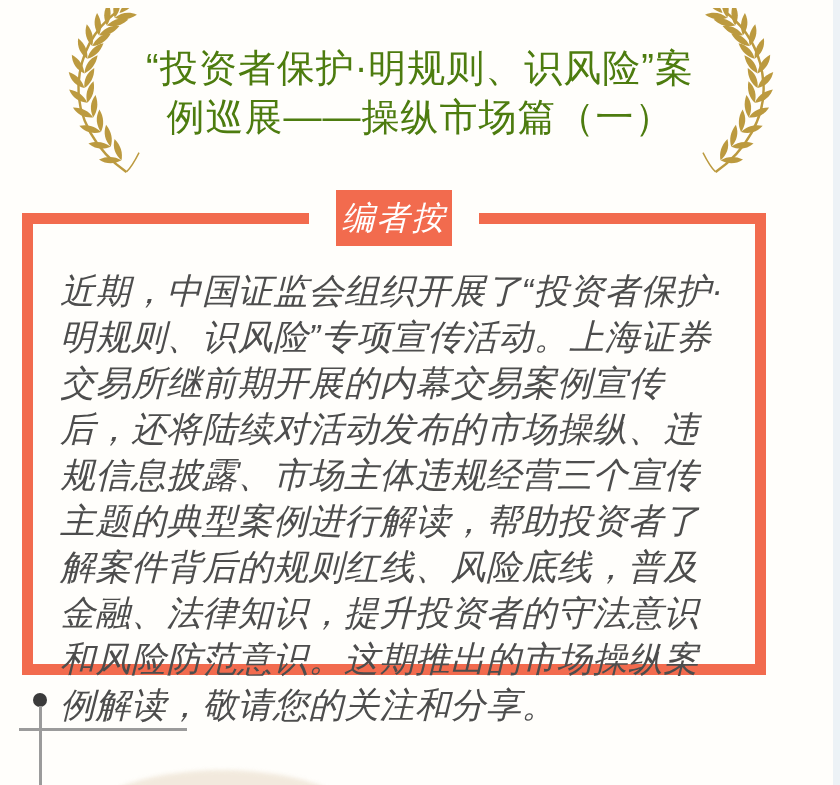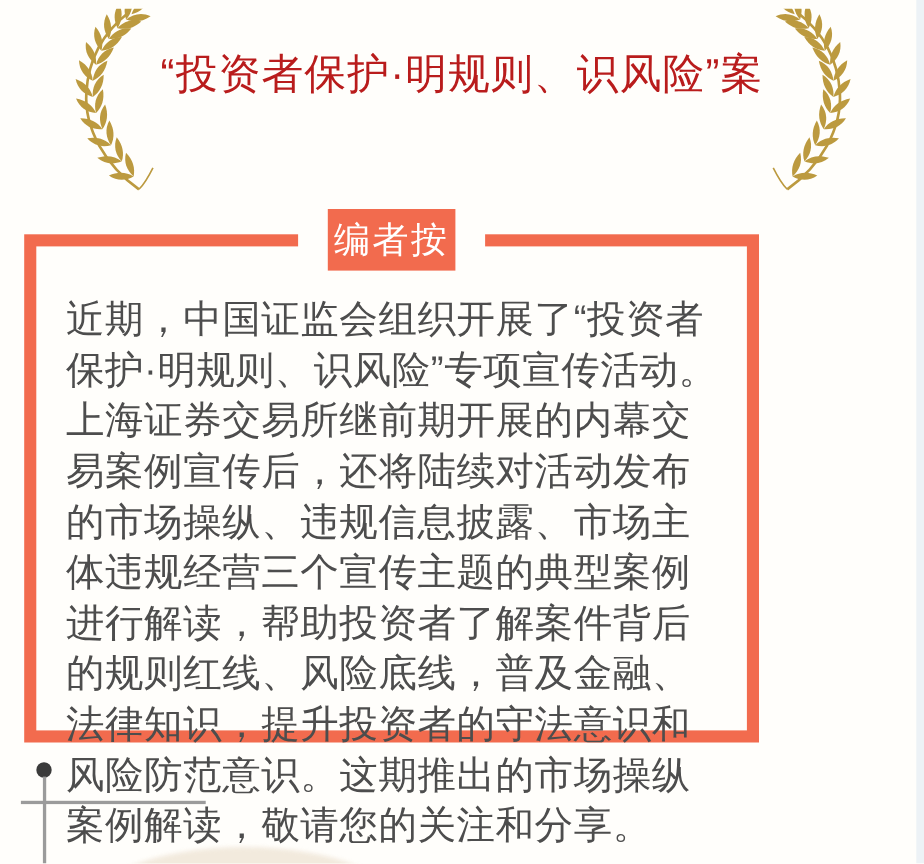--- a/index.html
+++ b/index.html
@@ -9,26 +9,27 @@
     background:#fffefb;
     font-family:"Liberation Sans", sans-serif;
   }
   .laurel {
     position:absolute; top:8px; width:86px; height:168px;
   }
   .laurel-left  { left:56px; }
   .laurel-right { left:700px; transform:scaleX(-1); }
   .page-title {
     position:absolute; top:44px; left:130px; width:580px;
-    text-align:center; color:#b91c1c;
+    text-align:center; color:#4d7c0f;
     font-size:38px; line-height:49px; font-weight:400; letter-spacing:1px;
   }
   .note-box {
-    position:absolute; left:22px; top:213px; width:668px; height:462px;
+    position:absolute; left:22px; top:213px; width:744px; height:462px;
     border:11px solid #f26b4e;
+    font-style:italic;
   }
   .badge-wrap {
     position:absolute; top:-34px; left:50%; transform:translateX(-50%);
     background:#fffefb; padding:0 27px;
   }
   .badge {
     width:116px; height:56px;
     background:#f26b4e; color:#ffffff;
     display:flex; align-items:center; justify-content:center;
     font-size:33px; font-weight:500; letter-spacing:2px;
@@ -127,20 +128,21 @@
     <use href="#leafL" transform="translate(51,18) rotate(7) scale(1.15)"></use>
       <use href="#leafL" transform="translate(51,18) rotate(77) scale(1.15)"></use>
     <use href="#leafL" transform="translate(59,10) rotate(15) scale(1.15)"></use>
       <use href="#leafL" transform="translate(59,10) rotate(85) scale(1.15)"></use>
     <use href="#leafL" transform="translate(64,5) rotate(52) scale(1.1)"></use>
   </g>
 </svg>
 
 <div class="page-title">
   <div>“投资者保护·明规则、识风险”案</div>
+  <div>例巡展——操纵市场篇（一）</div>
 </div>
 
 <div class="note-box">
   <div class="badge-wrap">
     <div class="badge">编者按</div>
   </div>
   <p class="note-text">近期，中国证监会组织开展了“投资者保护·明规则、识风险”专项宣传活动。上海证券交易所继前期开展的内幕交易案例宣传后，还将陆续对活动发布的市场操纵、违规信息披露、市场主体违规经营三个宣传主题的典型案例进行解读，帮助投资者了解案件背后的规则红线、风险底线，普及金融、法律知识，提升投资者的守法意识和风险防范意识。这期推出的市场操纵案例解读，敬请您的关注和分享。</p>
 </div>
 
 <div class="decor-dot"></div>

